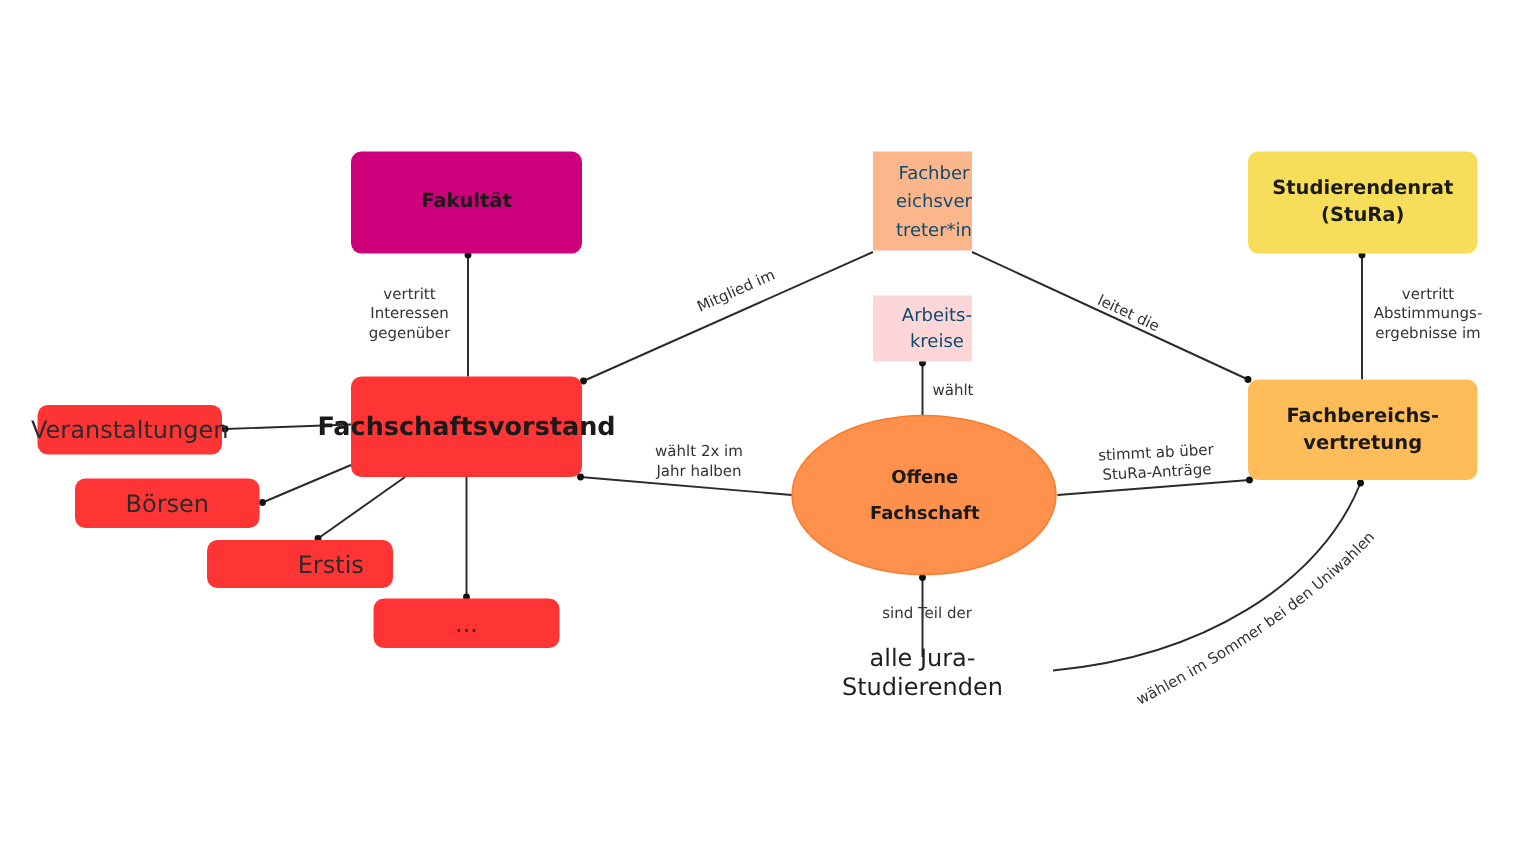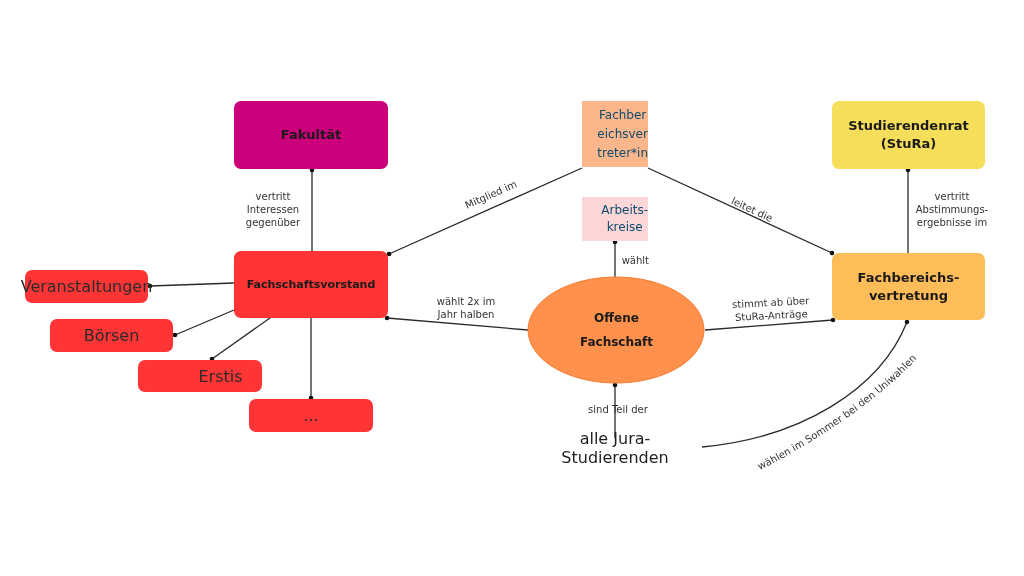--- a/index.html
+++ b/index.html
@@ -75,21 +75,21 @@
   <path id="curveText" d="M760 470 C 810 445, 880 400, 920 355" fill="none" stroke="none"></path>
   <text font-size="10" fill="#333333" font-family="DejaVu Sans, sans-serif">
     <textPath href="#curveText" id="curve-label">wählen im Sommer bei den Uniwahlen</textPath>
   </text>
 </svg>
 
 <div class="node rounded bold" style="left:234px; top:101px; width:154px; height:68px; background:#cc007a;">
   <span>Fakultät</span>
 </div>
 
-<div class="node rounded bold" style="left:234px; top:251px; width:154px; height:67px; background:#ff3535; font-size:11px;">
+<div class="node rounded bold" style="left:234px; top:251px; width:154px; height:67px; background:#ff3535; font-size:17px;">
   <span>Fachschaftsvorstand</span>
 </div>
 
 <div class="node rounded small" style="left:25px; top:270px; width:123px; height:33px; background:#ff3535;">
   <span>Veranstaltungen</span>
 </div>
 
 <div class="node rounded small" style="left:50px; top:319px; width:123px; height:33px; background:#ff3535;">
   <span>Börsen</span>
 </div>

